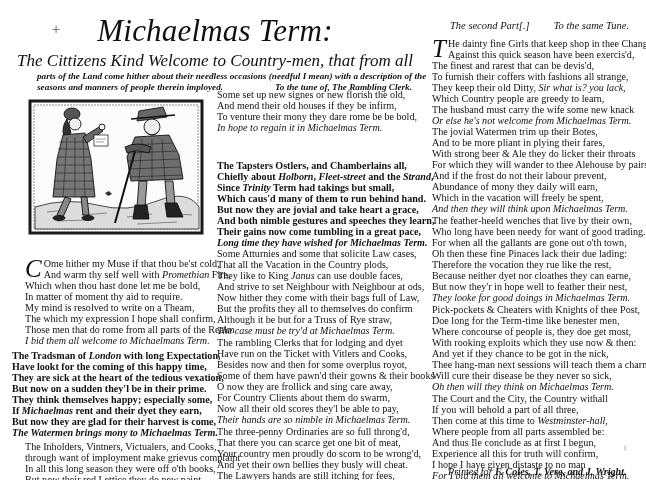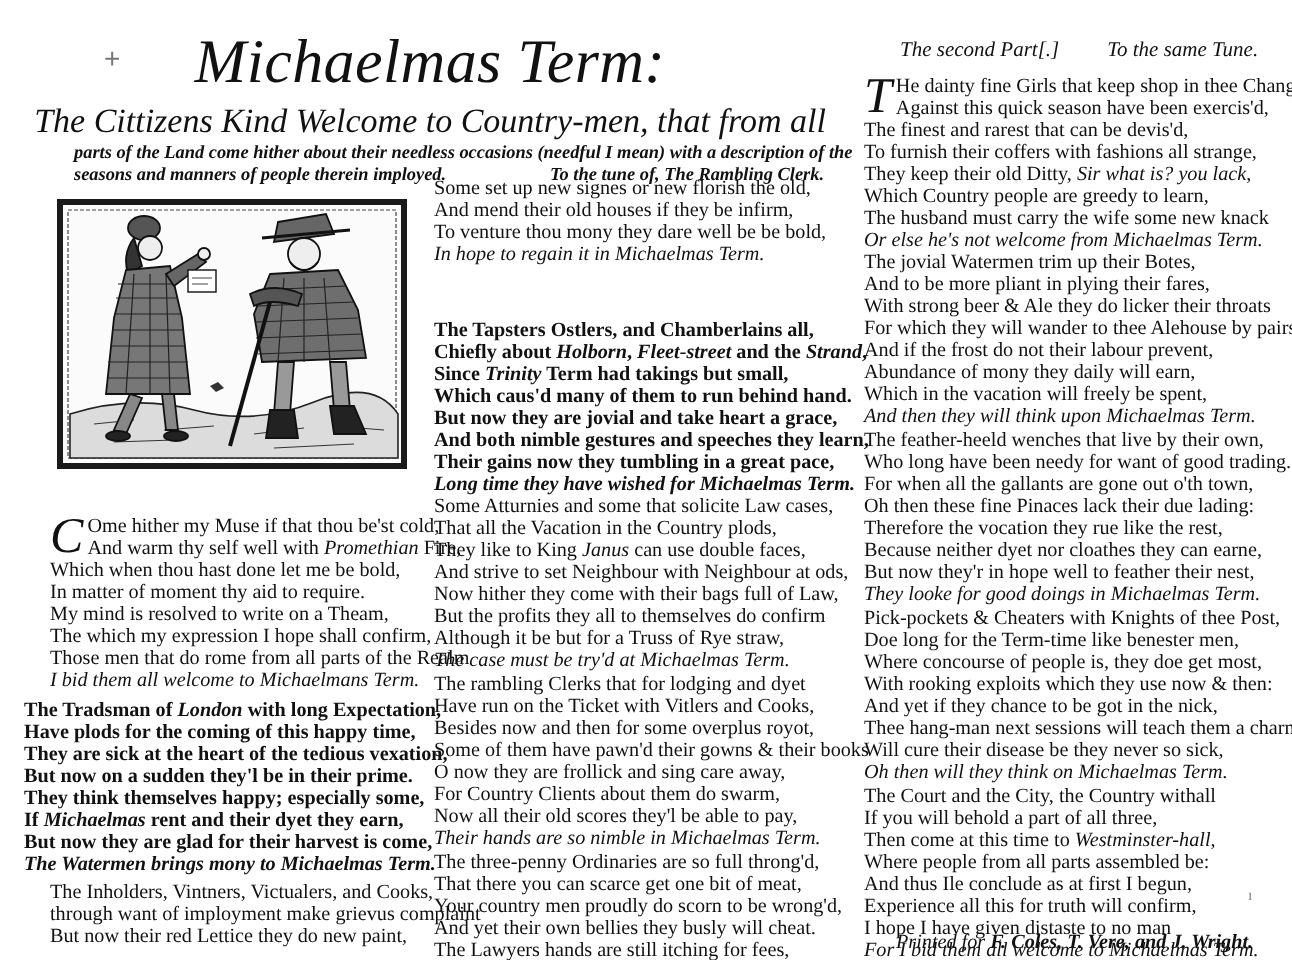--- a/index.html
+++ b/index.html
@@ -120,49 +120,50 @@
       <span class="line">And warm thy self well with <em class="it">Promethian</em> Fire,</span>
       <span class="line">Which when thou hast done let me be bold,</span>
       <span class="line">In matter of moment thy aid to require.</span>
       <span class="line">My mind is resolved to write on a Theam,</span>
       <span class="line">The which my expression I hope shall confirm,</span>
       <span class="line">Those men that do rome from all parts of the Realm</span>
       <span class="line"><em class="it">I bid them all welcome to Michaelmans Term.</em></span>
     </div>
     <div class="stanza" style="left: 12px; top: 350px; font-weight: bold;">
       <span class="line">The Tradsman of <em class="it">London</em> with long Expectation,</span>
-      <span class="line">Have plods for the coming of this happy time,</span>
+      <span class="line">Have lookt for the coming of this happy time,</span>
       <span class="line">They are sick at the heart of the tedious vexation,</span>
       <span class="line">But now on a sudden they'l be in their prime.</span>
       <span class="line">They think themselves happy; especially some,</span>
       <span class="line">If <em class="it">Michaelmas</em> rent and their dyet they earn,</span>
       <span class="line">But now they are glad for their harvest is come,</span>
       <span class="line"><em class="it">The Watermen brings mony to Michaelmas Term.</em></span>
     </div>
     <div class="stanza" style="left: 25px; top: 441px;">
       <span class="line">The Inholders, Vintners, Victualers, and Cooks,</span>
       <span class="line">through want of imployment make grievus complaint</span>
+      <span class="line">In all this long season they were off o'th books,</span>
       <span class="line">But now their red Lettice they do new paint,</span>
     </div>
   </div>
 <div id="col-mid">
     <div class="stanza" style="left: 217px; top: 89px;">
       <span class="line">Some set up new signes or new florish the old,</span>
       <span class="line">And mend their old houses if they be infirm,</span>
-      <span class="line">To venture thou mony they dare well be be bold,</span>
+      <span class="line">To venture their mony they dare rome be be bold,</span>
       <span class="line"><em class="it">In hope to regain it in Michaelmas Term.</em></span>
     </div>
     <div class="stanza" style="left: 217px; top: 160px; font-weight: bold;">
       <span class="line">The Tapsters Ostlers, and Chamberlains all,</span>
       <span class="line">Chiefly about <em class="it">Holborn</em>, <em class="it">Fleet-street</em> and the <em class="it">Strand</em>,</span>
       <span class="line">Since <em class="it">Trinity</em> Term had takings but small,</span>
       <span class="line">Which caus'd many of them to run behind hand.</span>
       <span class="line">But now they are jovial and take heart a grace,</span>
       <span class="line">And both nimble gestures and speeches they learn,</span>
-      <span class="line">Their gains now they tumbling in a great pace,</span>
+      <span class="line">Their gains now come tumbling in a great pace,</span>
       <span class="line"><em class="it">Long time they have wished for Michaelmas Term.</em></span>
     </div>
     <div class="stanza" style="left: 217px; top: 248px;">
       <span class="line">Some Atturnies and some that solicite Law cases,</span>
       <span class="line">That all the Vacation in the Country plods,</span>
       <span class="line">They like to King <em class="it">Janus</em> can use double faces,</span>
       <span class="line">And strive to set Neighbour with Neighbour at ods,</span>
       <span class="line">Now hither they come with their bags full of Law,</span>
       <span class="line">But the profits they all to themselves do confirm</span>
       <span class="line">Although it be but for a Truss of Rye straw,</span>

